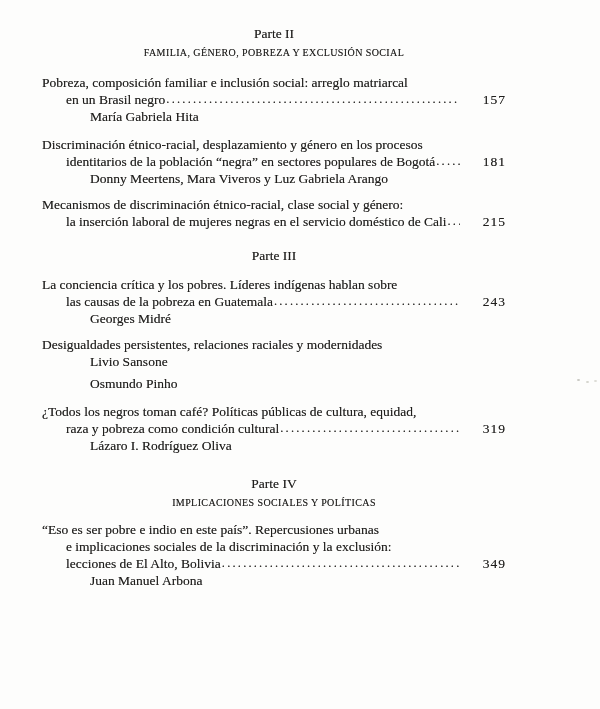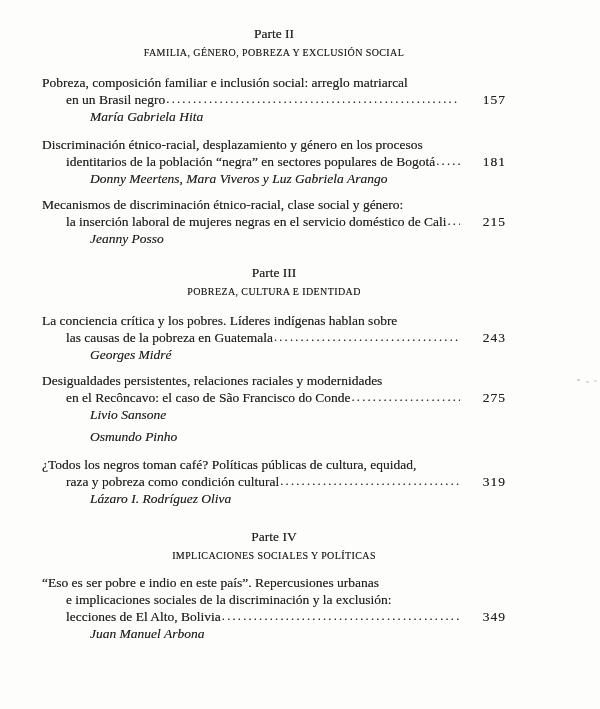--- a/index.html
+++ b/index.html
@@ -56,21 +56,20 @@
     content: "........................................................................................................................................................................................................";
   }
   .pagenum {
     flex: 0 0 auto;
     width: 34px; margin-left: 12px;
     text-align: right;
     letter-spacing: 1px;
   }
   .author {
     padding-left: 48px;
-    font-style: italic;
   }
   .scan-artifact {
     position: absolute;
     left: 577px; top: 379px;
     width: 3px; height: 2px;
     background: #c8c8c2;
     border-radius: 50%;
     box-shadow: 9px 2px 0 #d4d4cd, 17px 1px 0 #dcdcd5;
   }
 </style>
@@ -105,47 +104,40 @@
       <div class="author">Donny Meertens, Mara Viveros y Luz Gabriela Arango</div>
     </div>
 
     <div class="toc-entry gap-0">
       <div class="entry-line first">Mecanismos de discriminación étnico-racial, clase social y género:</div>
       <div class="dotted-line">
         <span class="line-text">la inserción laboral de mujeres negras en el servicio doméstico de Cali</span>
         <span class="dots"></span>
         <span class="pagenum">215</span>
       </div>
-      <div class="author">Jeanny Posso</div>
     </div>
   </section>
 
   <section class="section sec-2">
     <div class="part-heading">
       <div class="part-label">Parte III</div>
-      <div class="part-title">POBREZA, CULTURA E IDENTIDAD</div>
     </div>
 
     <div class="toc-entry gap-9">
       <div class="entry-line first">La conciencia crítica y los pobres. Líderes indígenas hablan sobre</div>
       <div class="dotted-line">
         <span class="line-text">las causas de la pobreza en Guatemala</span>
         <span class="dots"></span>
         <span class="pagenum">243</span>
       </div>
       <div class="author">Georges Midré</div>
     </div>
 
     <div class="toc-entry gap-5">
       <div class="entry-line first">Desigualdades persistentes, relaciones raciales y modernidades</div>
-      <div class="dotted-line">
-        <span class="line-text">en el Recôncavo: el caso de São Francisco do Conde</span>
-        <span class="dots"></span>
-        <span class="pagenum">275</span>
-      </div>
       <div class="author">Livio Sansone</div>
     </div>
 
     <div class="toc-entry">
       <div class="author">Osmundo Pinho</div>
     </div>
 
     <div class="toc-entry gap-0">
       <div class="entry-line first">¿Todos los negros toman café? Políticas públicas de cultura, equidad,</div>
       <div class="dotted-line">

